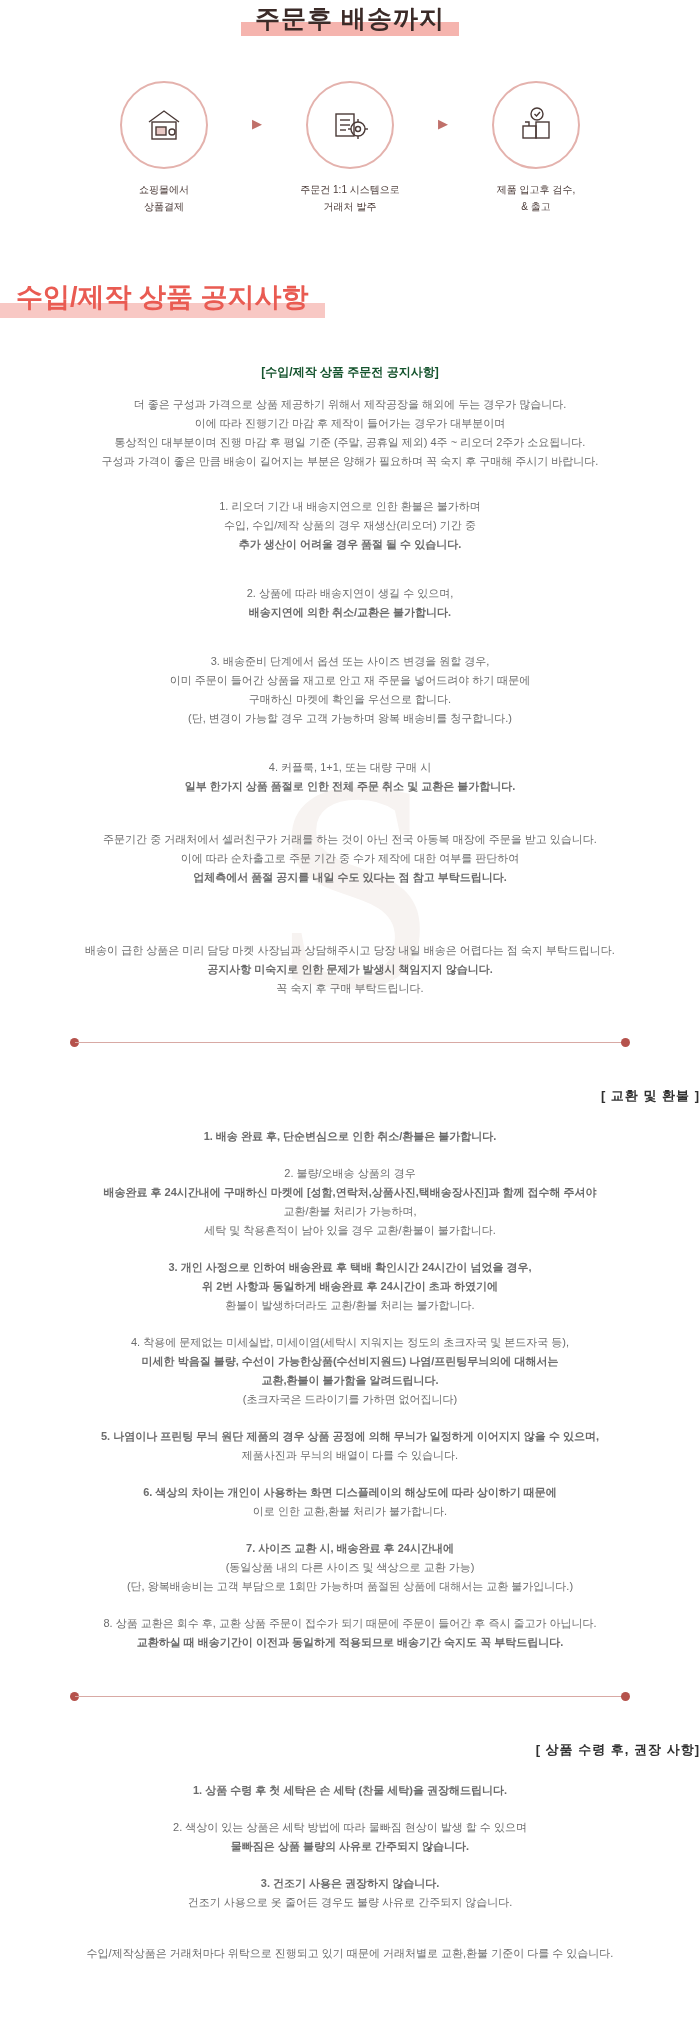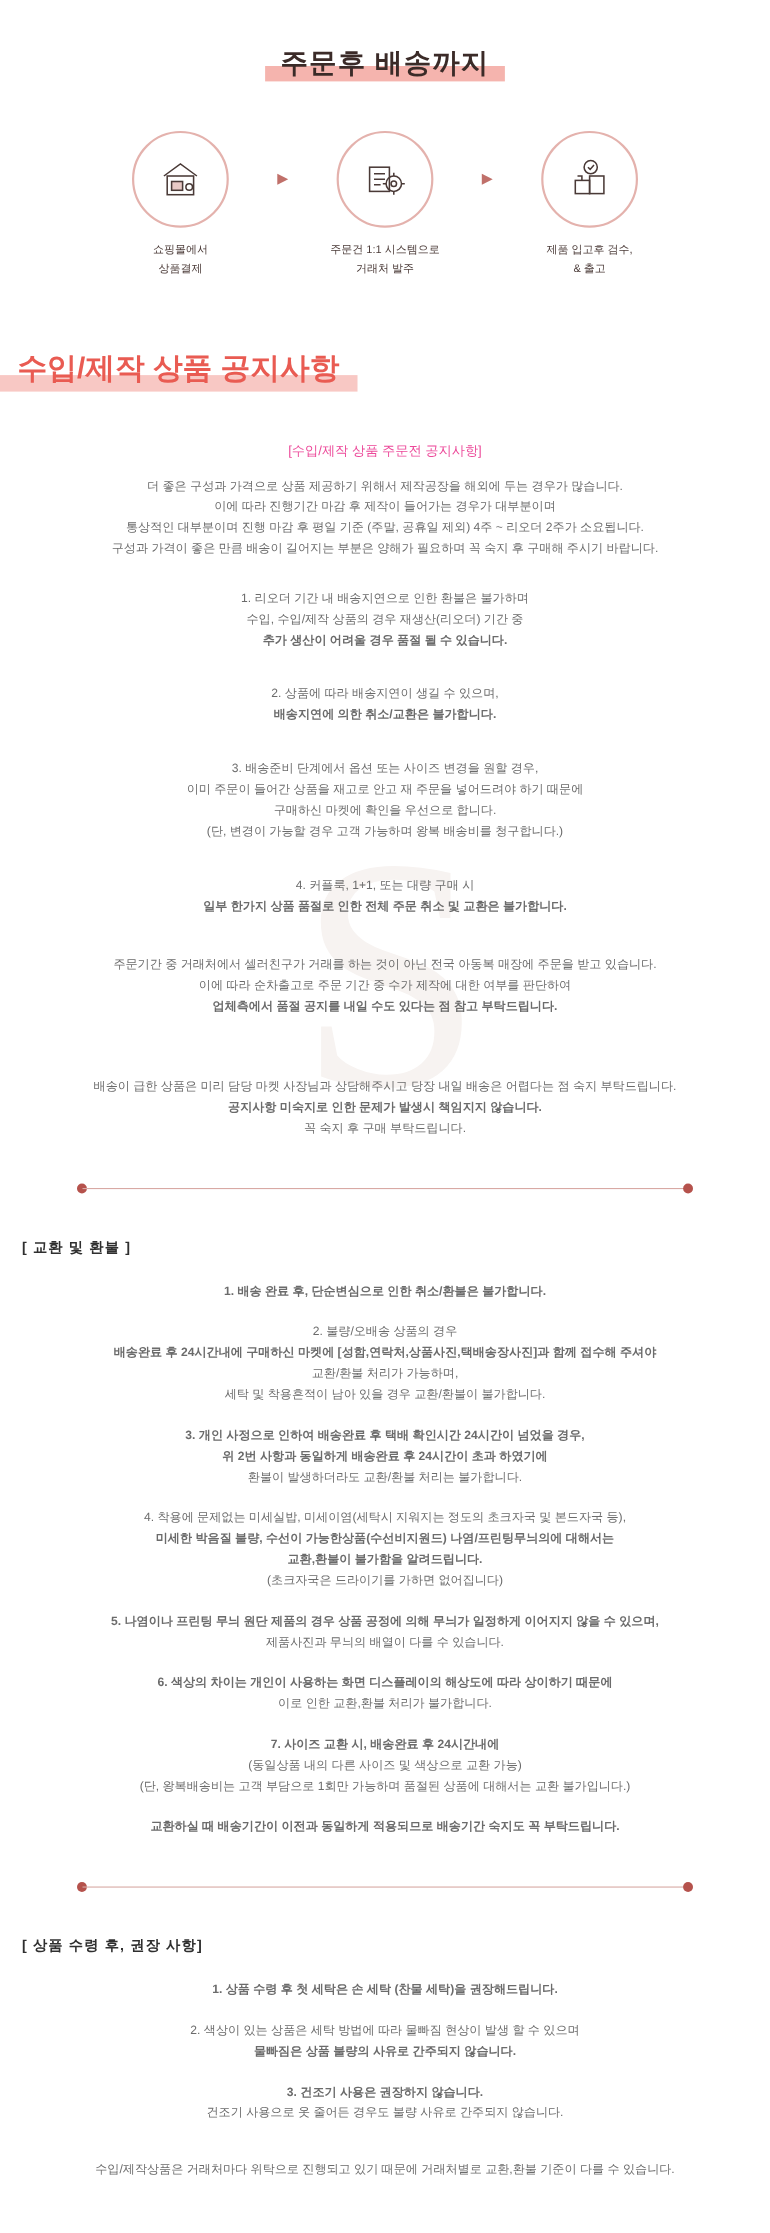--- a/index.html
+++ b/index.html
@@ -32,21 +32,21 @@
     line-height: 290px;
     text-align: center;
     color: #f7f3f1;
     font-family: "Liberation Serif", serif;
     z-index: 0;
     user-select: none;
   }
   .content { position: relative; z-index: 2; }
 
   
-  .sec-top { padding-top: 38px; text-align: center; }
+  .sec-top { text-align: center; }
   .banner-title {
     display: inline-block;
     position: relative;
     font-size: 25px;
     font-weight: bold;
     color: #3b2b28;
     letter-spacing: 1px;
     padding: 2px 14px 4px;
   }
   .banner-title .hl {
@@ -117,22 +117,22 @@
     background: #f6b6b0;
     opacity: .75;
     z-index: -1;
   }
   .sec2-title span.txt { position: relative; z-index: 3; }
 
   
   .block { margin-top: 30px; text-align: center; }
   .head-b {
     font-size: 12px;
-    font-weight: normal;
-    color: #ec4899;
+    font-weight: bold;
+    color: #14532d;
     margin-bottom: 14px;
   }
   p.t {
     font-size: 11px;
     line-height: 19px;
     color: #6b6b6b;
     margin: 0;
     white-space: pre-line;
   }
   .red { color: #e6443c; font-weight: bold; }
@@ -154,27 +154,26 @@
     position: absolute;
     top: 0;
     width: 9px; height: 9px;
     border-radius: 50%;
     background: #b5524c;
   }
   .divider .dot.l { left: 0; }
   .divider .dot.r { right: 0; }
 
   .sec-head-box {
-    text-align: left;
+    text-align: right;
     font-size: 13px;
     font-weight: bold;
     color: #2f2f2f;
     letter-spacing: 1px;
     margin-bottom: 22px;
-    padding-left: 20px;
   }
   .item { margin-top: 18px; text-align: center; }
   .item:first-child { margin-top: 0; }
 </style>
 </head>
 <body>
 
 <div class="page">
   <div class="watermark">S</div>
 
@@ -332,20 +331,21 @@
         <p class="t">이로 인한 교환,환불 처리가 불가합니다.</p>
       </div>
 
       <div class="item">
         <p class="t red">7. 사이즈 교환 시, 배송완료 후 24시간내에</p>
         <p class="t">(동일상품 내의 다른 사이즈 및 색상으로 교환 가능)</p>
         <p class="t">(단, 왕복배송비는 고객 부담으로 1회만 가능하며 품절된 상품에 대해서는 교환 불가입니다.)</p>
       </div>
 
       <div class="item">
+        <p class="t">8. 상품 교환은 회수 후, 교환 상품 주문이 접수가 되기 때문에 주문이 들어간 후 즉시 줄고가 아닙니다.</p>
         <p class="t red">교환하실 때 배송기간이 이전과 동일하게 적용되므로 배송기간 숙지도 꼭 부탁드립니다.</p>
       </div>
     </div>
 
     <div class="divider">
       <div class="dot l"></div>
       <div class="line"></div>
       <div class="dot r"></div>
     </div>
 

